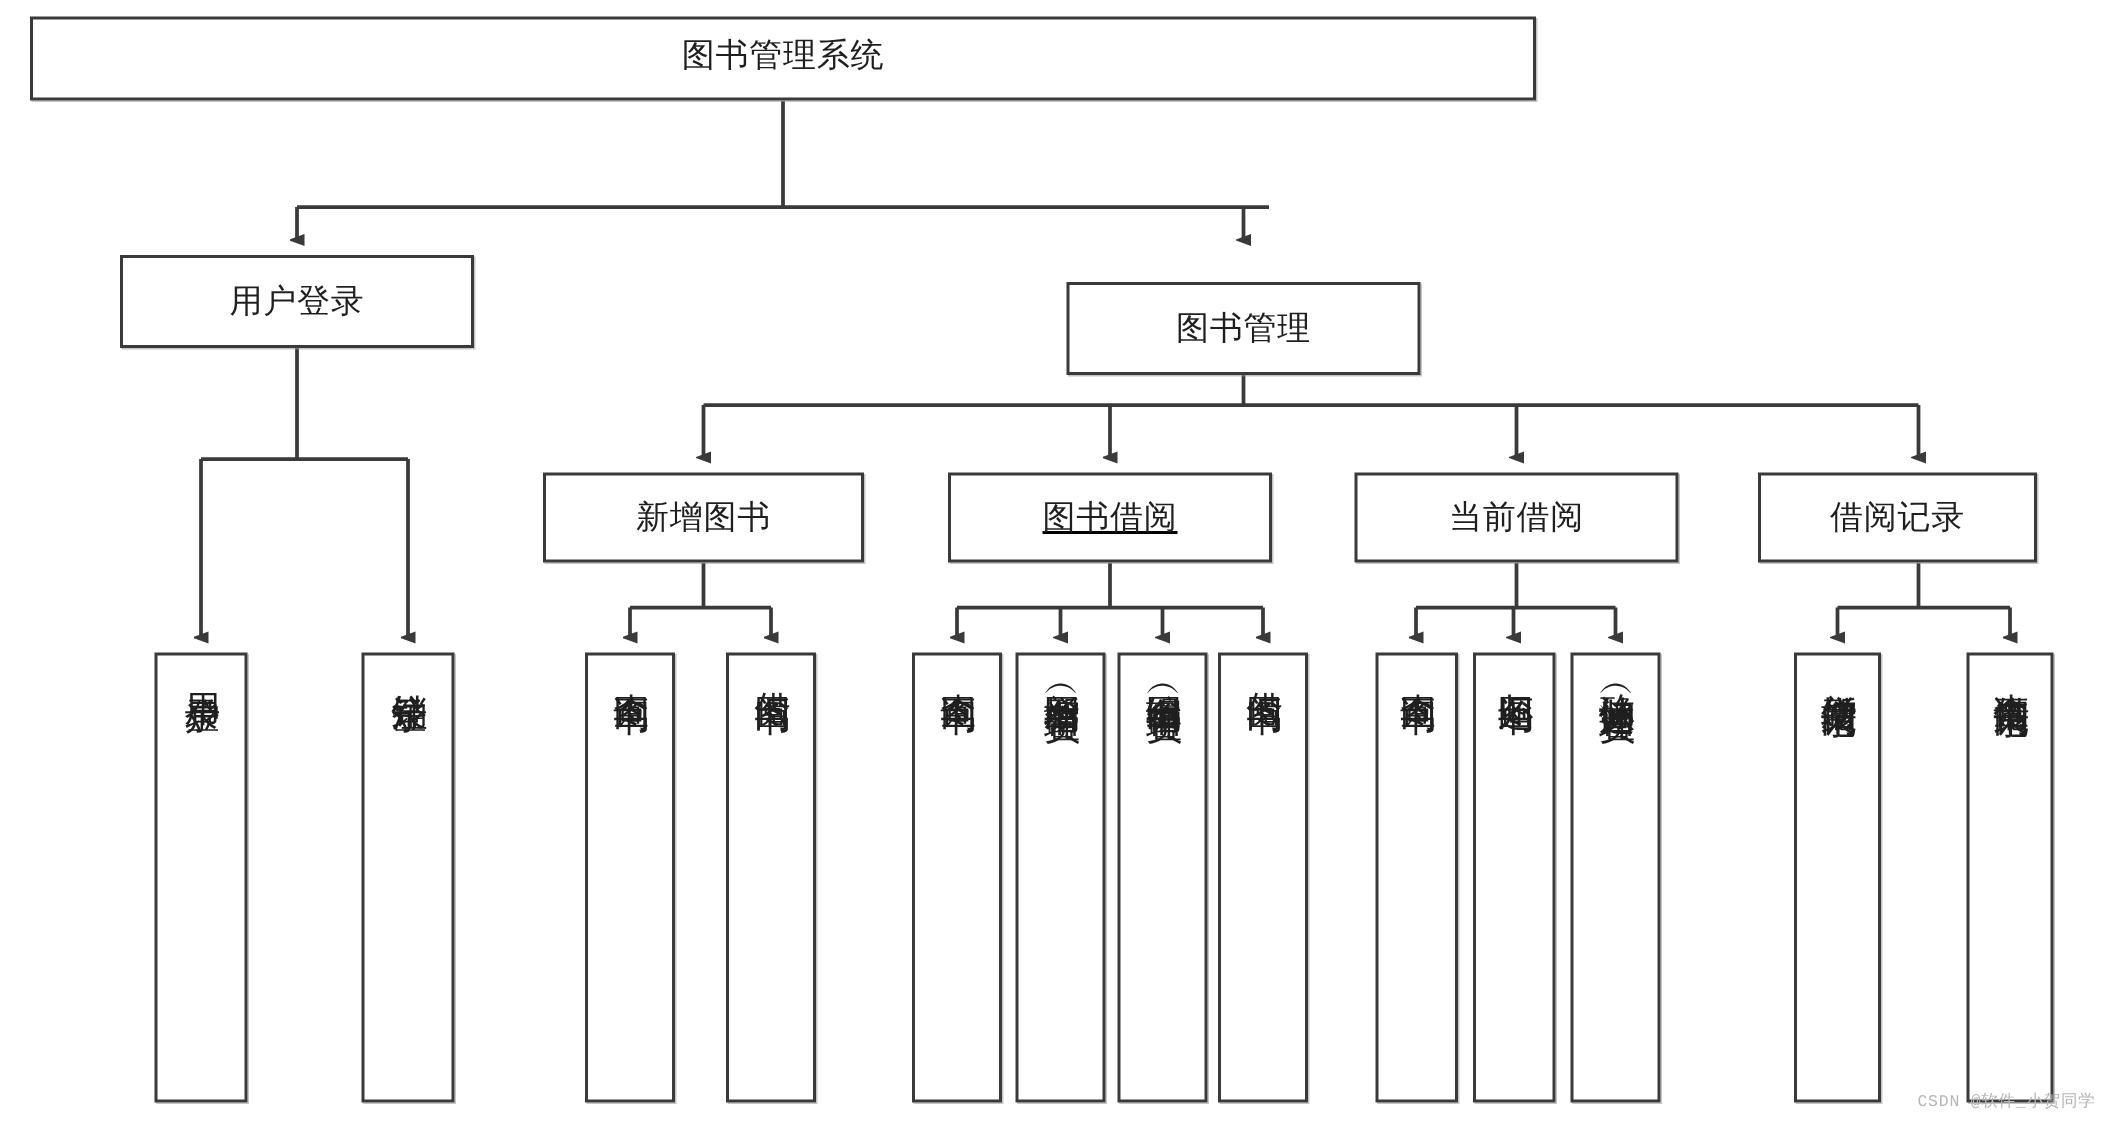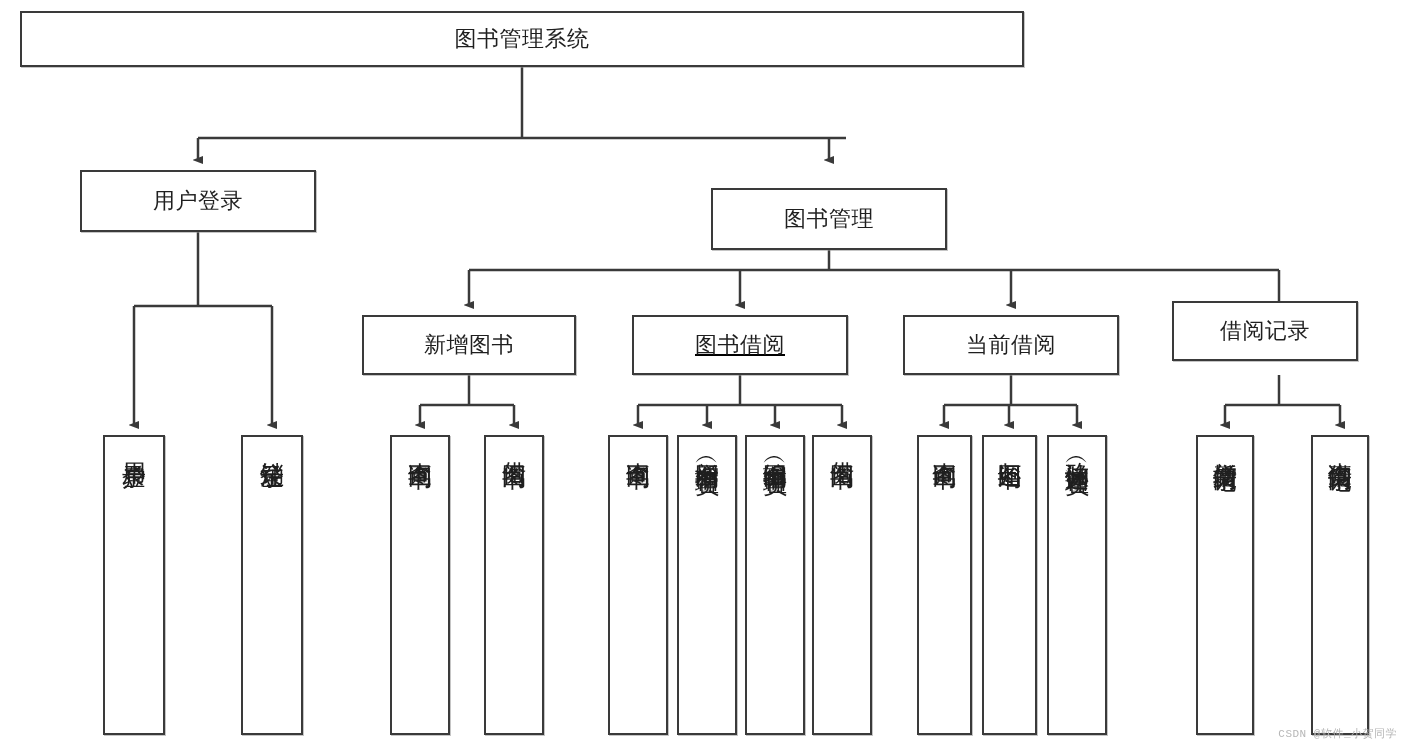--- a/index.html
+++ b/index.html
@@ -112,41 +112,41 @@
       <path d="M1009,405 L1009,425" marker-end="url(#arrow)"></path>
       <path d="M1077,405 L1077,425" marker-end="url(#arrow)"></path>
 
       <path d="M1279,375 L1279,405"></path>
       <path d="M1225,405 L1340,405"></path>
       <path d="M1225,405 L1225,425" marker-end="url(#arrow)"></path>
       <path d="M1340,405 L1340,425" marker-end="url(#arrow)"></path>
     </g>
   </svg>
 
-  <div class="node horiz" style="left:20px; top:11px; width:1004px; height:56px;">
+  <div class="node horiz" style="left:20px; top:11px; width:1004px; height:56px;font-family:Liberation Mono, monospace;">
     <span class="label">图书管理系统</span>
   </div>
 
   <div class="node horiz" style="left:80px; top:170px; width:236px; height:62px;">
     <span class="label">用户登录</span>
   </div>
   <div class="node horiz" style="left:711px; top:188px; width:236px; height:62px;">
     <span class="label">图书管理</span>
   </div>
 
   <div class="node horiz" style="left:362px; top:315px; width:214px; height:60px;">
     <span class="label">新增图书</span>
   </div>
   <div class="node horiz" style="left:632px; top:315px; width:216px; height:60px;text-decoration:underline;">
     <span class="label">图书借阅</span>
   </div>
   <div class="node horiz" style="left:903px; top:315px; width:216px; height:60px;">
     <span class="label">当前借阅</span>
   </div>
-  <div class="node horiz" style="left:1172px; top:301px; width:186px; height:60px;">
+  <div class="node horiz" style="left:1172px; top:315px; width:186px; height:60px;">
     <span class="label">借阅记录</span>
   </div>
 
   <div class="node vert" style="left:103px; top:435px; width:62px; height:300px;">
     <span class="label">用户登录</span>
   </div>
   <div class="node vert" style="left:241px; top:435px; width:62px; height:300px;">
     <span class="label">注销登录</span>
   </div>
 

